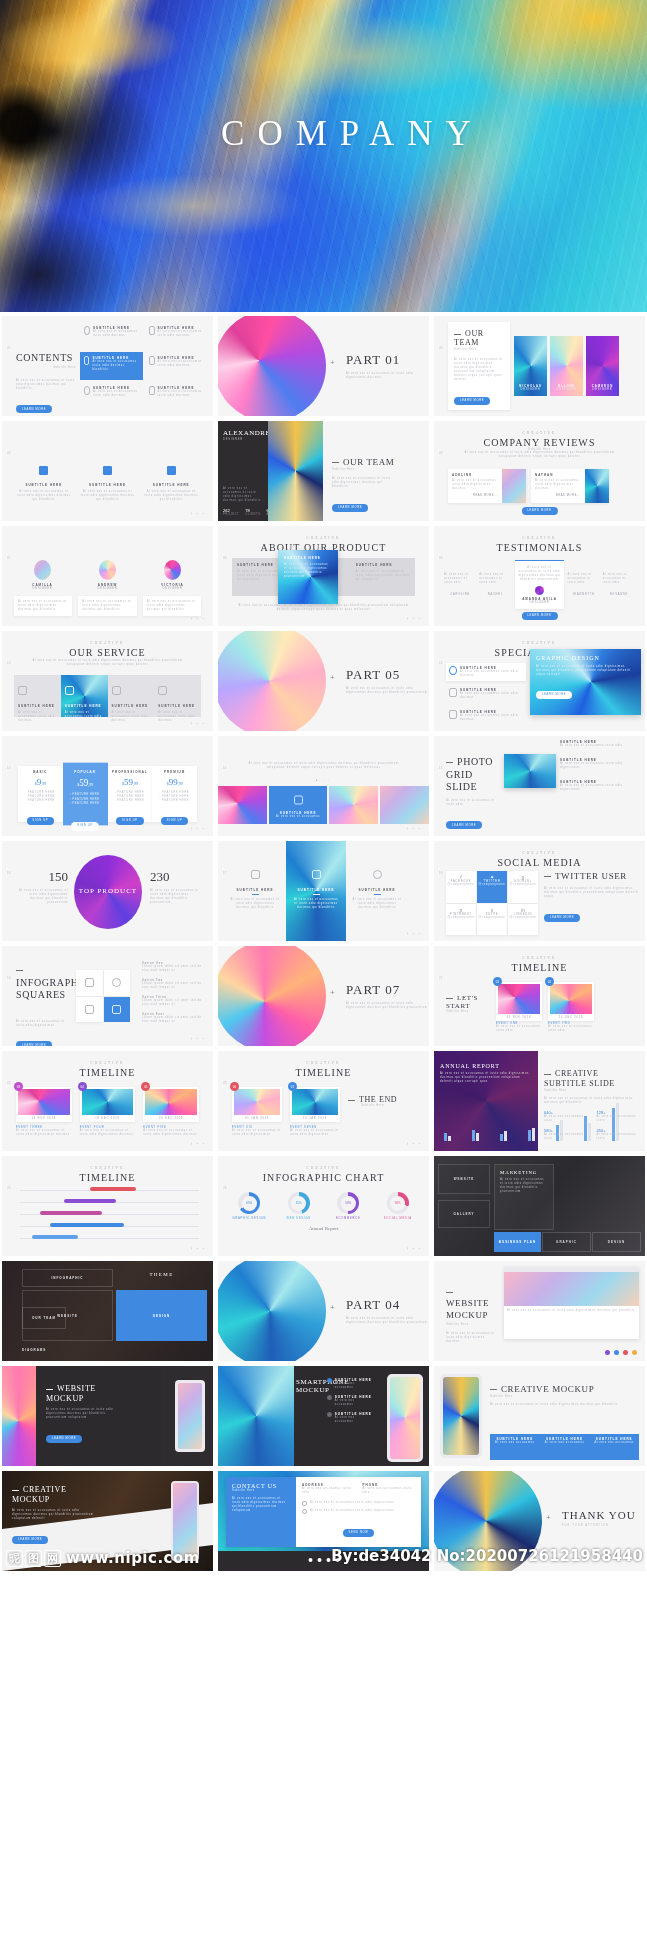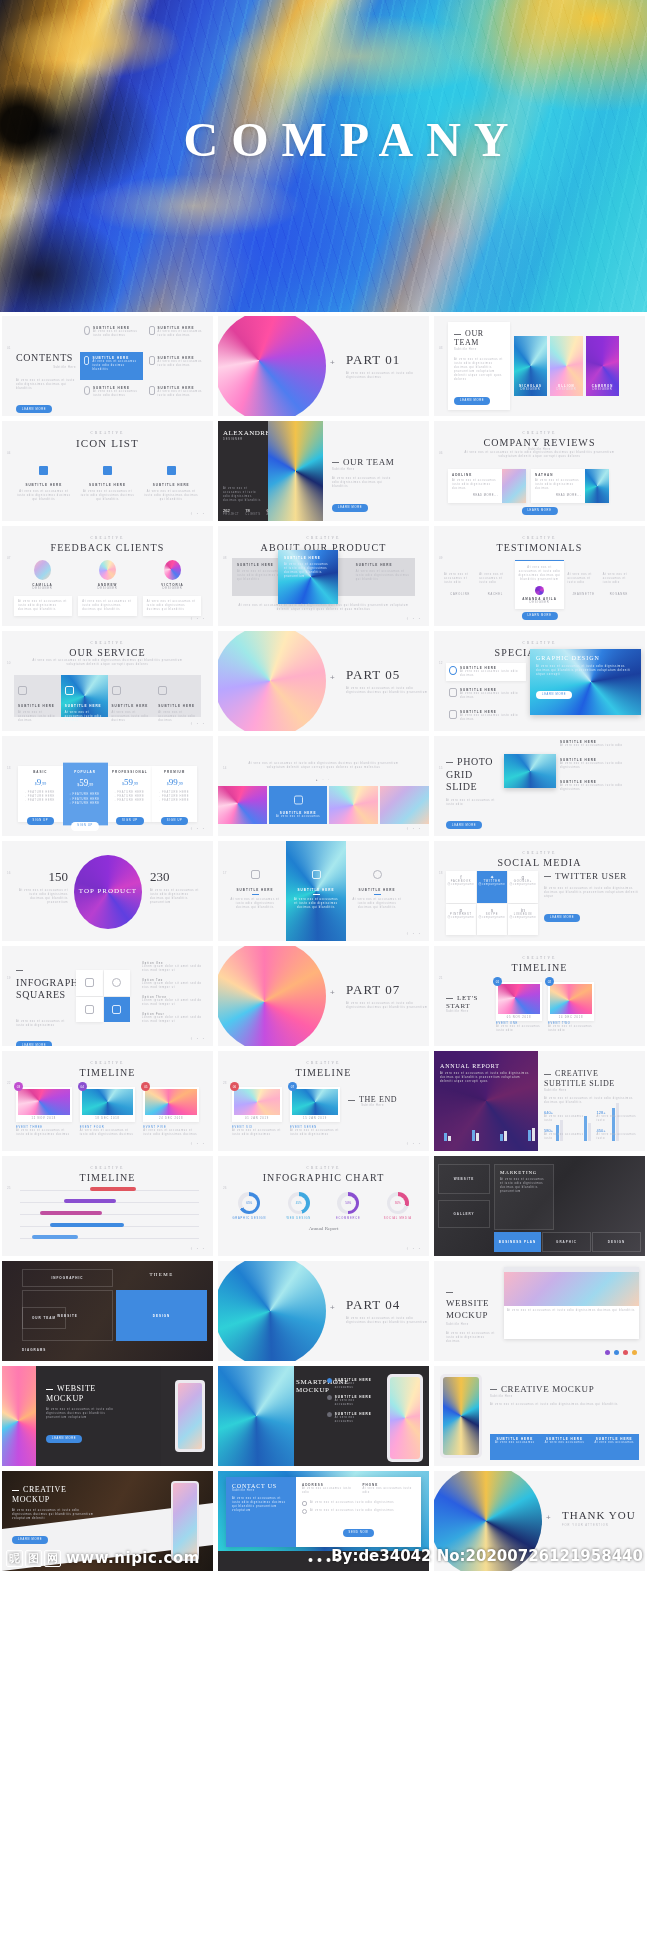--- a/index.html
+++ b/index.html
@@ -43,25 +43,25 @@
       radial-gradient(ellipse 200px 60px at 55% 18%, rgba(246,214,120,0.55), rgba(246,214,120,0) 70%),
       radial-gradient(ellipse 150px 44px at 30% 66%, rgba(250,220,140,0.5), rgba(250,220,140,0) 72%),
       radial-gradient(ellipse 120px 90px at 6% 88%, rgba(20,18,24,0.8), rgba(20,18,24,0) 72%);
   }
   .hero-title-wrap {
     position: absolute; left: 0; right: 0; top: 116px;
     text-align: center; z-index: 3;
   }
   .hero-title {
     font-family: "Liberation Serif", serif;
-    font-size: 48px;
+    font-size: 35px;
     letter-spacing: 13px;
     color: #ffffff;
     text-indent: 13px;
-    font-weight: 700;
+    font-weight: 400;
     line-height: 1;
     text-shadow: 0 1px 4px rgba(0,0,0,0.18);
     padding-left: 45px;
   }
   .hero-sub {
     margin-top: 12px;
     font-family: "Liberation Serif", serif;
     font-size: 9px;
     letter-spacing: 6.5px;
     color: rgba(255,255,255,0.93);
@@ -283,24 +283,20 @@
           <div style="position:absolute;left:0;right:0;bottom:5px;text-align:center;">
             <div class="lbl" style="color:#fff;font-size:2.8px;">CAMERON</div>
             <div class="lbl-sm" style="color:#e7e7ee;">DESIGNER</div>
           </div>
         </div>
     </div>
   </div>
 
   <div class="slide">
     <div class="pagenum">04</div>
-    <div class="s-head">
-        <div class="s-eyebrow">CREATIVE</div>
-      <div class="s-title" style="font-size:11px;">ICON LIST</div>
-      </div>
     <div style="position:absolute;left:14px;right:14px;top:40px;display:flex;gap:8px;">
       <div style="flex:1;text-align:center;"><span style="display:inline-block;width:9px;height:9px;background:#3f8ae0;border-radius:1px;"></span><div class="lbl" style="margin-top:4px;">SUBTITLE HERE</div><div class="tiny" style="margin-top:3px;">At vero eos et accusamus et iusto odio dignissimos ducimus qui blanditiis</div></div>
       <div style="flex:1;text-align:center;"><span style="display:inline-block;width:9px;height:9px;background:#3f8ae0;border-radius:1px;"></span><div class="lbl" style="margin-top:4px;">SUBTITLE HERE</div><div class="tiny" style="margin-top:3px;">At vero eos et accusamus et iusto odio dignissimos ducimus qui blanditiis</div></div>
       <div style="flex:1;text-align:center;"><span style="display:inline-block;width:9px;height:9px;background:#3f8ae0;border-radius:1px;"></span><div class="lbl" style="margin-top:4px;">SUBTITLE HERE</div><div class="tiny" style="margin-top:3px;">At vero eos et accusamus et iusto odio dignissimos ducimus qui blanditiis</div></div>
     </div>
     <div class="socialrow">f  •  •</div>
   </div>
 
   <div class="slide">
     <div class="dark" style="position:absolute;left:0;top:0;width:50px;height:100px;background:#2e2c2f;padding:8px 5px;">
@@ -355,24 +351,20 @@
             <div class="tiny b" style="margin-top:3px;text-align:right;">READ MORE...</div>
           </div>
         <div class="m-teal" style="width:24px;"></div>
       </div>
     </div>
     <div style="position:absolute;left:50%;transform:translateX(-50%);bottom:6px;"><span class="btn">LEARN MORE</span></div>
   </div>
 
   <div class="slide">
     <div class="pagenum">07</div>
-    <div class="s-head">
-        <div class="s-eyebrow">CREATIVE</div>
-      <div class="s-title">FEEDBACK CLIENTS</div>
-      </div>
     <div style="position:absolute;left:12px;right:12px;top:34px;display:flex;gap:8px;">
       <div style="flex:1;text-align:center;">
           <div class="m-rose circle-img" style="width:17px;height:20px;margin:0 auto;"></div>
           <div class="lbl" style="margin-top:3px;">CAMILLA</div>
           <div class="lbl-sm">DESIGNER</div>
         </div>
       <div style="flex:1;text-align:center;">
           <div class="m-pastel circle-img" style="width:17px;height:20px;margin:0 auto;"></div>
           <div class="lbl" style="margin-top:3px;">ANDREW</div>
           <div class="lbl-sm">DESIGNER</div>

